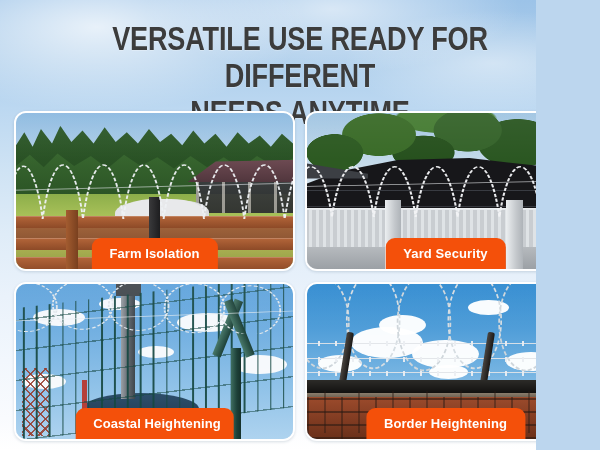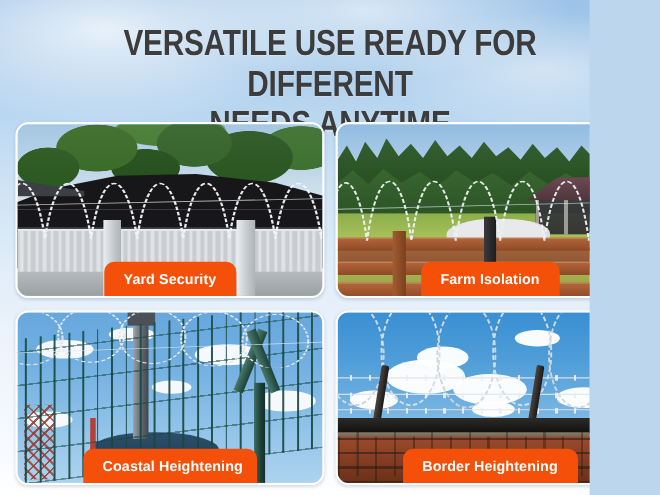--- a/index.html
+++ b/index.html
@@ -343,20 +343,53 @@
 </style>
 </head>
 <body>
 
 <div id="page">
 
   <div class="headline">VERSATILE USE  READY FOR DIFFERENT
 NEEDS ANYTIME</div>
 
   <div class="grid">
+
+    <div class="card">
+      <div class="scene">
+        <div class="c2-sky"></div>
+        <div class="c2-conifers"></div>
+        <div class="c2-conifers2"></div>
+        <div class="c2-field"></div>
+        <div class="c2-barn">
+          <div class="c2-barnbody"></div>
+          <div class="c2-barnposts"></div>
+          <div class="c2-barnroof"></div>
+        </div>
+        <div class="c2-whitebales"></div>
+        <div class="c2-dirt"></div>
+        <div class="c2-grass"></div>
+        <div class="c2-rail r1"></div>
+        <div class="c2-rail r2"></div>
+        <div class="c2-rail r3"></div>
+        <div class="c2-vpost v1"></div>
+        <div class="c2-blackpost"></div>
+        <div class="coil" style="left:-2%;top:22%;width:104%;height:48%;">
+          <svg viewBox="0 0 300 100" preserveAspectRatio="none">
+            <path d="M-4 98 C 2 4, 24 0, 34 96 C 44 2, 66 -2, 76 96
+                     C 86 2, 108 -2, 118 96 C 128 2, 150 -2, 160 96
+                     C 170 2, 192 -2, 202 96 C 212 2, 234 -2, 244 96
+                     C 254 2, 276 -2, 286 96 C 292 50, 298 26, 304 16" fill="none" stroke="#eef1f4" stroke-width="2" stroke-dasharray="5 2.5" opacity="0.95"></path>
+            <path d="M-4 58 L304 48" fill="none" stroke="#e4e8ec" stroke-width="1" opacity="0.7"></path>
+          </svg>
+        </div>
+      </div>
+      <div class="badge">Farm Isolation</div>
+      <div class="fade-top"></div>
+    </div>
 
     <div class="card">
       <div class="scene">
         <div class="c1-sky"></div>
         <div class="c1-trees"></div>
         <div class="c1-roof"></div>
         <div class="c1-roofline"></div>
         <div class="c1-eave"></div>
         <div class="c1-darkband"></div>
         <div class="c1-fencecap"></div>
@@ -373,53 +406,20 @@
             <path d="M-6 50 L306 40" fill="none" stroke="#e9ecef" stroke-width="1.1" opacity="0.75"></path>
           </svg>
         </div>
       </div>
       <div class="badge">Yard Security</div>
       <div class="fade-top"></div>
     </div>
 
     <div class="card">
       <div class="scene">
-        <div class="c2-sky"></div>
-        <div class="c2-conifers"></div>
-        <div class="c2-conifers2"></div>
-        <div class="c2-field"></div>
-        <div class="c2-barn">
-          <div class="c2-barnbody"></div>
-          <div class="c2-barnposts"></div>
-          <div class="c2-barnroof"></div>
-        </div>
-        <div class="c2-whitebales"></div>
-        <div class="c2-dirt"></div>
-        <div class="c2-grass"></div>
-        <div class="c2-rail r1"></div>
-        <div class="c2-rail r2"></div>
-        <div class="c2-rail r3"></div>
-        <div class="c2-vpost v1"></div>
-        <div class="c2-blackpost"></div>
-        <div class="coil" style="left:-2%;top:22%;width:104%;height:48%;">
-          <svg viewBox="0 0 300 100" preserveAspectRatio="none">
-            <path d="M-4 98 C 2 4, 24 0, 34 96 C 44 2, 66 -2, 76 96
-                     C 86 2, 108 -2, 118 96 C 128 2, 150 -2, 160 96
-                     C 170 2, 192 -2, 202 96 C 212 2, 234 -2, 244 96
-                     C 254 2, 276 -2, 286 96 C 292 50, 298 26, 304 16" fill="none" stroke="#eef1f4" stroke-width="2" stroke-dasharray="5 2.5" opacity="0.95"></path>
-            <path d="M-4 58 L304 48" fill="none" stroke="#e4e8ec" stroke-width="1" opacity="0.7"></path>
-          </svg>
-        </div>
-      </div>
-      <div class="badge">Farm Isolation</div>
-      <div class="fade-top"></div>
-    </div>
-
-    <div class="card">
-      <div class="scene">
         <div class="c3-sky"></div>
         <div class="c3-cloud" style="left:6%;top:16%;width:19%;height:11%;"></div>
         <div class="c3-cloud" style="left:30%;top:9%;width:15%;height:8%;"></div>
         <div class="c3-cloud" style="left:58%;top:19%;width:22%;height:12%;"></div>
         <div class="c3-cloud" style="left:78%;top:46%;width:20%;height:12%;"></div>
         <div class="c3-cloud" style="left:2%;top:58%;width:16%;height:10%;"></div>
         <div class="c3-cloud" style="left:44%;top:40%;width:13%;height:8%;"></div>
         <div class="c3-tank"></div>
         <div class="c3-tower"></div>
         <div class="c3-towertop"></div>

